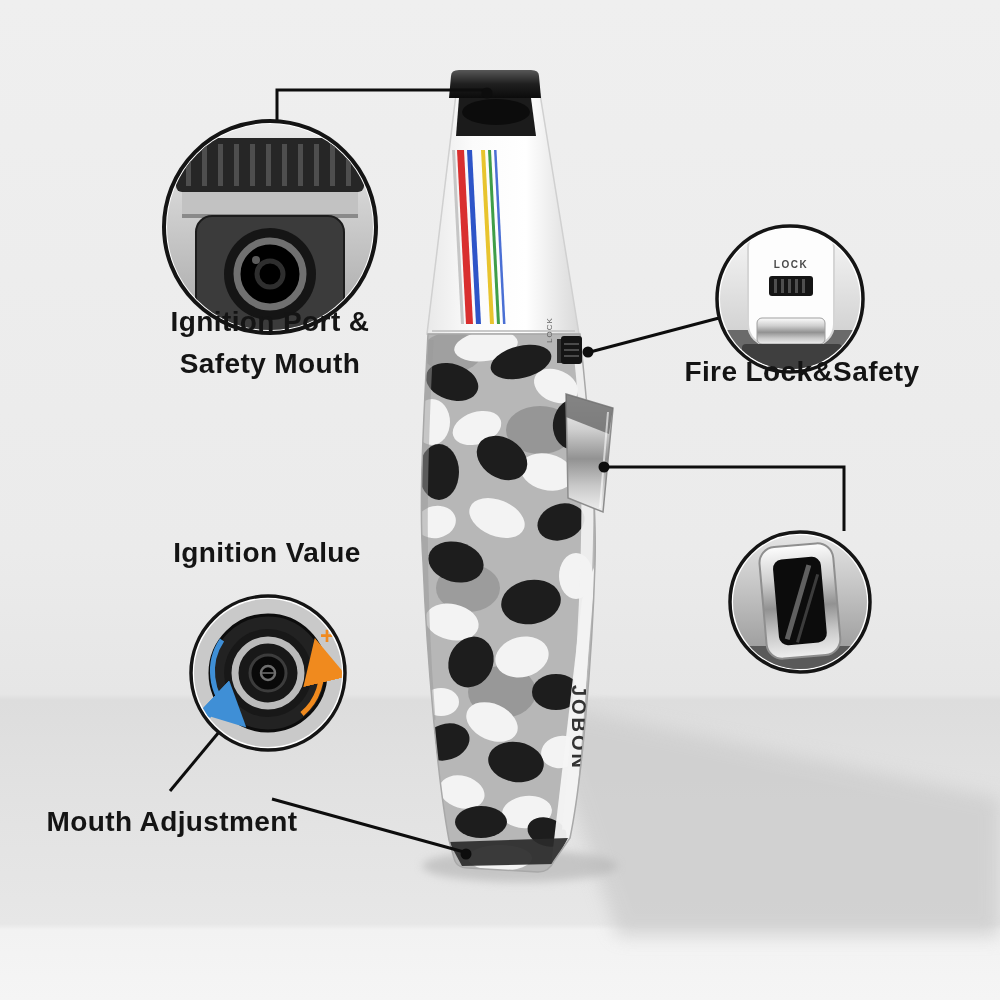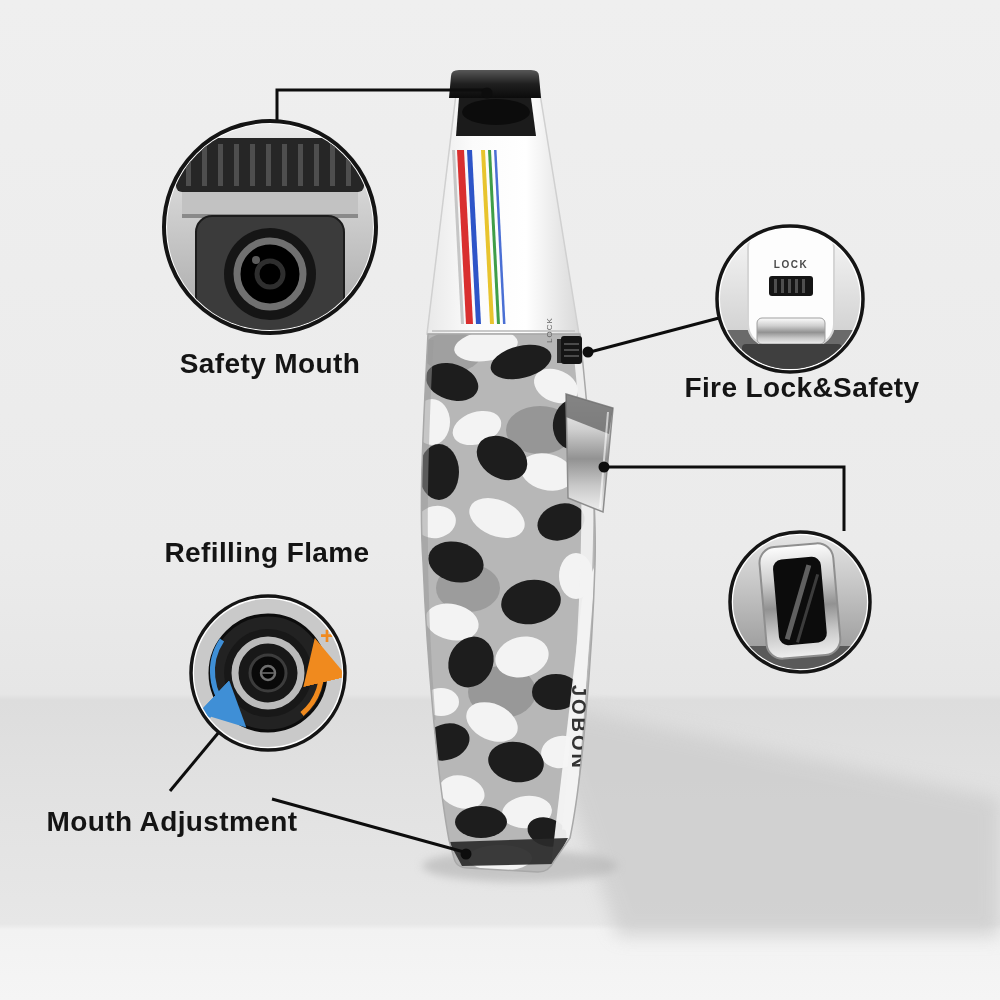--- a/index.html
+++ b/index.html
@@ -271,22 +271,23 @@
       <g transform="rotate(-5 800 602)">
         <rect x="763" y="545" width="74" height="112" rx="16" fill="url(#chromeG)" stroke="#8f8f8f" stroke-width="2"></rect>
         <rect x="776" y="558" width="48" height="86" rx="9" fill="#0c0c0c"></rect>
         <path d="M 784 638 L 812 566" stroke="#ffffff" stroke-width="5" opacity="0.35" fill="none"></path>
         <path d="M 794 642 L 820 576" stroke="#ffffff" stroke-width="3" opacity="0.2" fill="none"></path>
       </g>
     </g>
   </g>
 </svg>
 
+<div class="label" style="left:270px;top:306px;">Ignition Port &amp;</div>
 <div class="label" style="left:270px;top:348px;">Safety Mouth</div>
 
-<div class="label" style="left:802px;top:372px;">Fire Lock&amp;Safety</div>
-
-<div class="label" style="left:267px;top:537px;">Refilling Flame</div>
+<div class="label" style="left:802px;top:356px;">Fire Lock&amp;Safety</div>
+
+<div class="label" style="left:267px;top:537px;">Ignition Value</div>
 
 <div class="label" style="left:172px;top:806px;">Mouth Adjustment</div>
 
 
 </div>
 
 </body></html>

